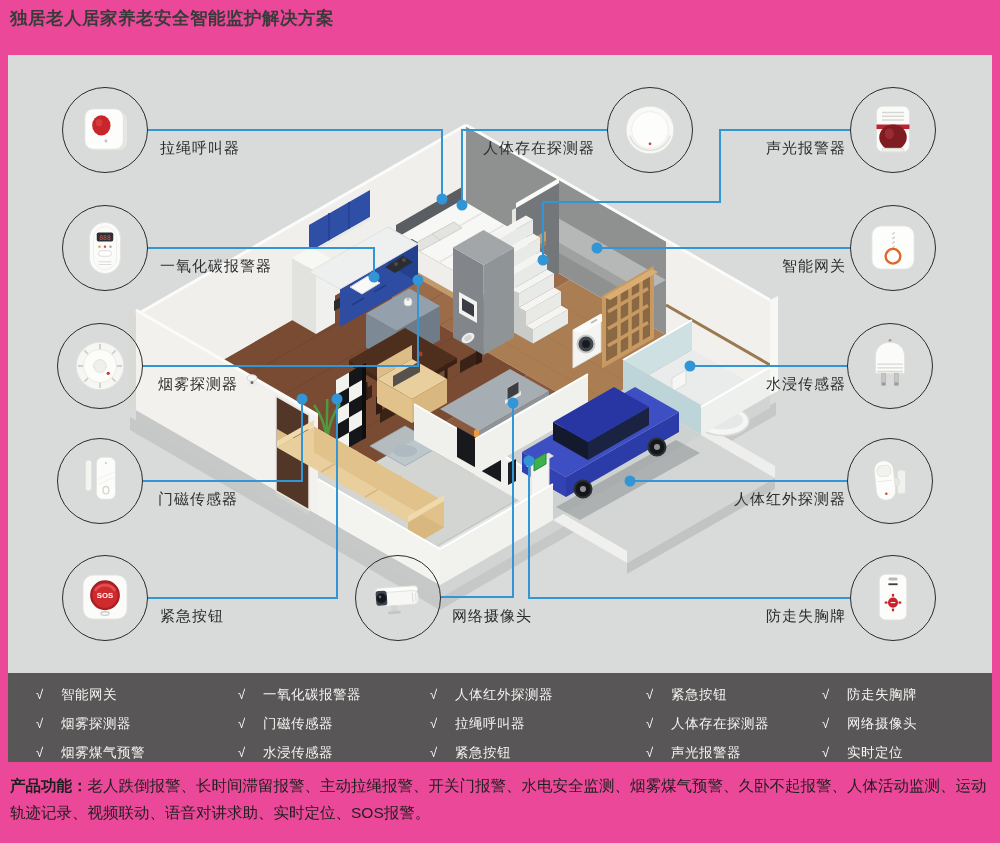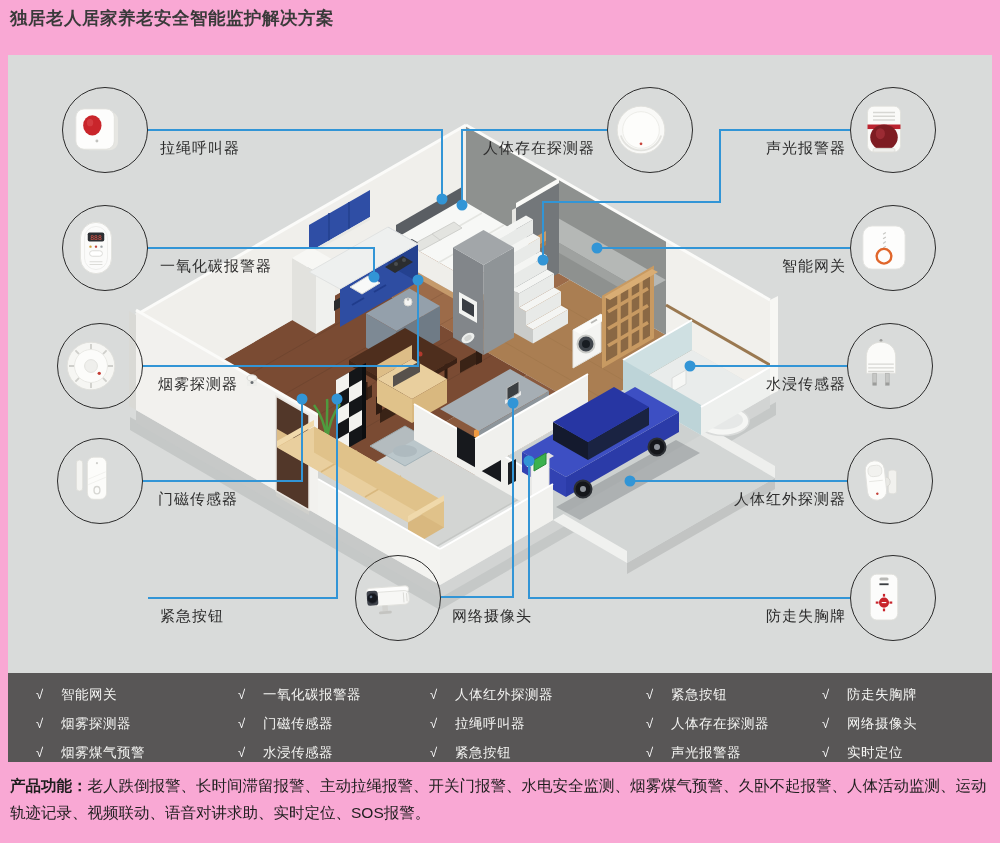--- a/index.html
+++ b/index.html
@@ -1,23 +1,23 @@
 <!DOCTYPE html>
 <html><head>
 <meta charset="utf-8">
 <style>
   html,body{margin:0;padding:0;background:#fff;}
-  #page{position:relative;width:1000px;height:843px;background:#f9a8d4;overflow:hidden;
+  #page{position:relative;width:1000px;height:843px;background:#ec4899;overflow:hidden;
         font-family:"Liberation Sans","DejaVu Sans",sans-serif;}
   #title{position:absolute;left:10px;top:6px;margin:0;font-size:17.5px;font-weight:bold;
          color:#3a3a3a;letter-spacing:0.5px;}
   #panel{position:absolute;left:8px;top:55px;width:984px;height:618px;background:#d9dbda;}
   #panel svg.layer{position:absolute;left:0;top:0;}
   .ring{position:absolute;width:86px;height:86px;border:1.5px solid #2b2b2b;border-radius:50%;
-        box-sizing:border-box;display:flex;align-items:center;}
+        box-sizing:border-box;display:flex;align-items:center;justify-content:center;}
   .dev-label{position:absolute;font-size:15px;color:#2d2d2d;letter-spacing:1px;white-space:nowrap;
         line-height:18px;}
   #bar{position:absolute;left:8px;top:673px;width:984px;height:89px;background:#585656;}
   .chk-col{position:absolute;top:7px;}
   .chk-item{height:29px;display:flex;align-items:center;color:#f4f4f2;font-size:13.5px;letter-spacing:0.5px;}
   .chk-mark{display:inline-block;width:14px;margin-right:11px;color:#ffffff;font-size:13px;}
   #footer{position:absolute;left:10px;top:772px;width:982px;font-size:15.5px;line-height:27px;color:#1e1e1e;}
   #footer b{font-weight:bold;}
 </style>
 </head>
@@ -324,20 +324,29 @@
       <div class="ring" style="left: 49px; top: 383px;">
         <svg width="66" height="66" viewBox="0 0 72 72">
           <rect x="20" y="13" width="7" height="34" rx="3.5" fill="#f4f4f1" stroke="#ddddd9"></rect>
           <rect x="32" y="10" width="21" height="46" rx="7" fill="#fcfcfa" stroke="#e0e0dc"></rect>
           <path d="M33 34l19-8M33 40l19-8" stroke="#f0f0ec"></path>
           <circle cx="42.5" cy="16.5" r="1.2" fill="#cfcfcb"></circle>
           <ellipse cx="42.5" cy="46" rx="3.2" ry="4" fill="none" stroke="#d6d6d2" stroke-width="1.5"></ellipse>
         </svg>
       </div>
       <span class="dev-label" style="top: 435px; left: 150px;">门磁传感器</span>
+      <div class="ring" style="left: 54px; top: 500px;">
+        <svg width="66" height="66" viewBox="0 0 72 72">
+          <rect x="12" y="11" width="48" height="48" rx="11" fill="#fbfbf9" stroke="#e2e2de"></rect>
+          <circle cx="36" cy="33" r="15" fill="#cf2a2e" stroke="#a81e23" stroke-width="2.5"></circle>
+          <path d="M25 28a13 13 0 0 1 22 0" stroke="#e9605f" stroke-width="3" fill="none" opacity="0.7"></path>
+          <text x="36" y="36.5" font-size="8.5" font-weight="bold" fill="#ffffff" text-anchor="middle" font-family="Liberation Sans, sans-serif">SOS</text>
+          <ellipse cx="36" cy="53" rx="4.5" ry="2" fill="none" stroke="#c9c9c5" stroke-width="1.4"></ellipse>
+        </svg>
+      </div>
       <span class="dev-label" style="top: 552px; left: 152px;">紧急按钮</span>
       <div class="ring" style="left: 599px; top: 32px;">
         <svg width="66" height="66" viewBox="0 0 72 72">
           <circle cx="36" cy="36" r="26" fill="#f9f9f7" stroke="#e0e0dc"></circle>
           <circle cx="36" cy="36" r="20" fill="#fdfdfb" stroke="#ebebe7"></circle>
           <path d="M14 42a23 23 0 0 0 44 0" fill="none" stroke="#e3e3df" stroke-width="2"></path>
           <circle cx="36" cy="51" r="1.5" fill="#c8443c"></circle>
         </svg>
       </div>
       <span class="dev-label" style="top: 84px; right: 397px;">人体存在探测器</span>

